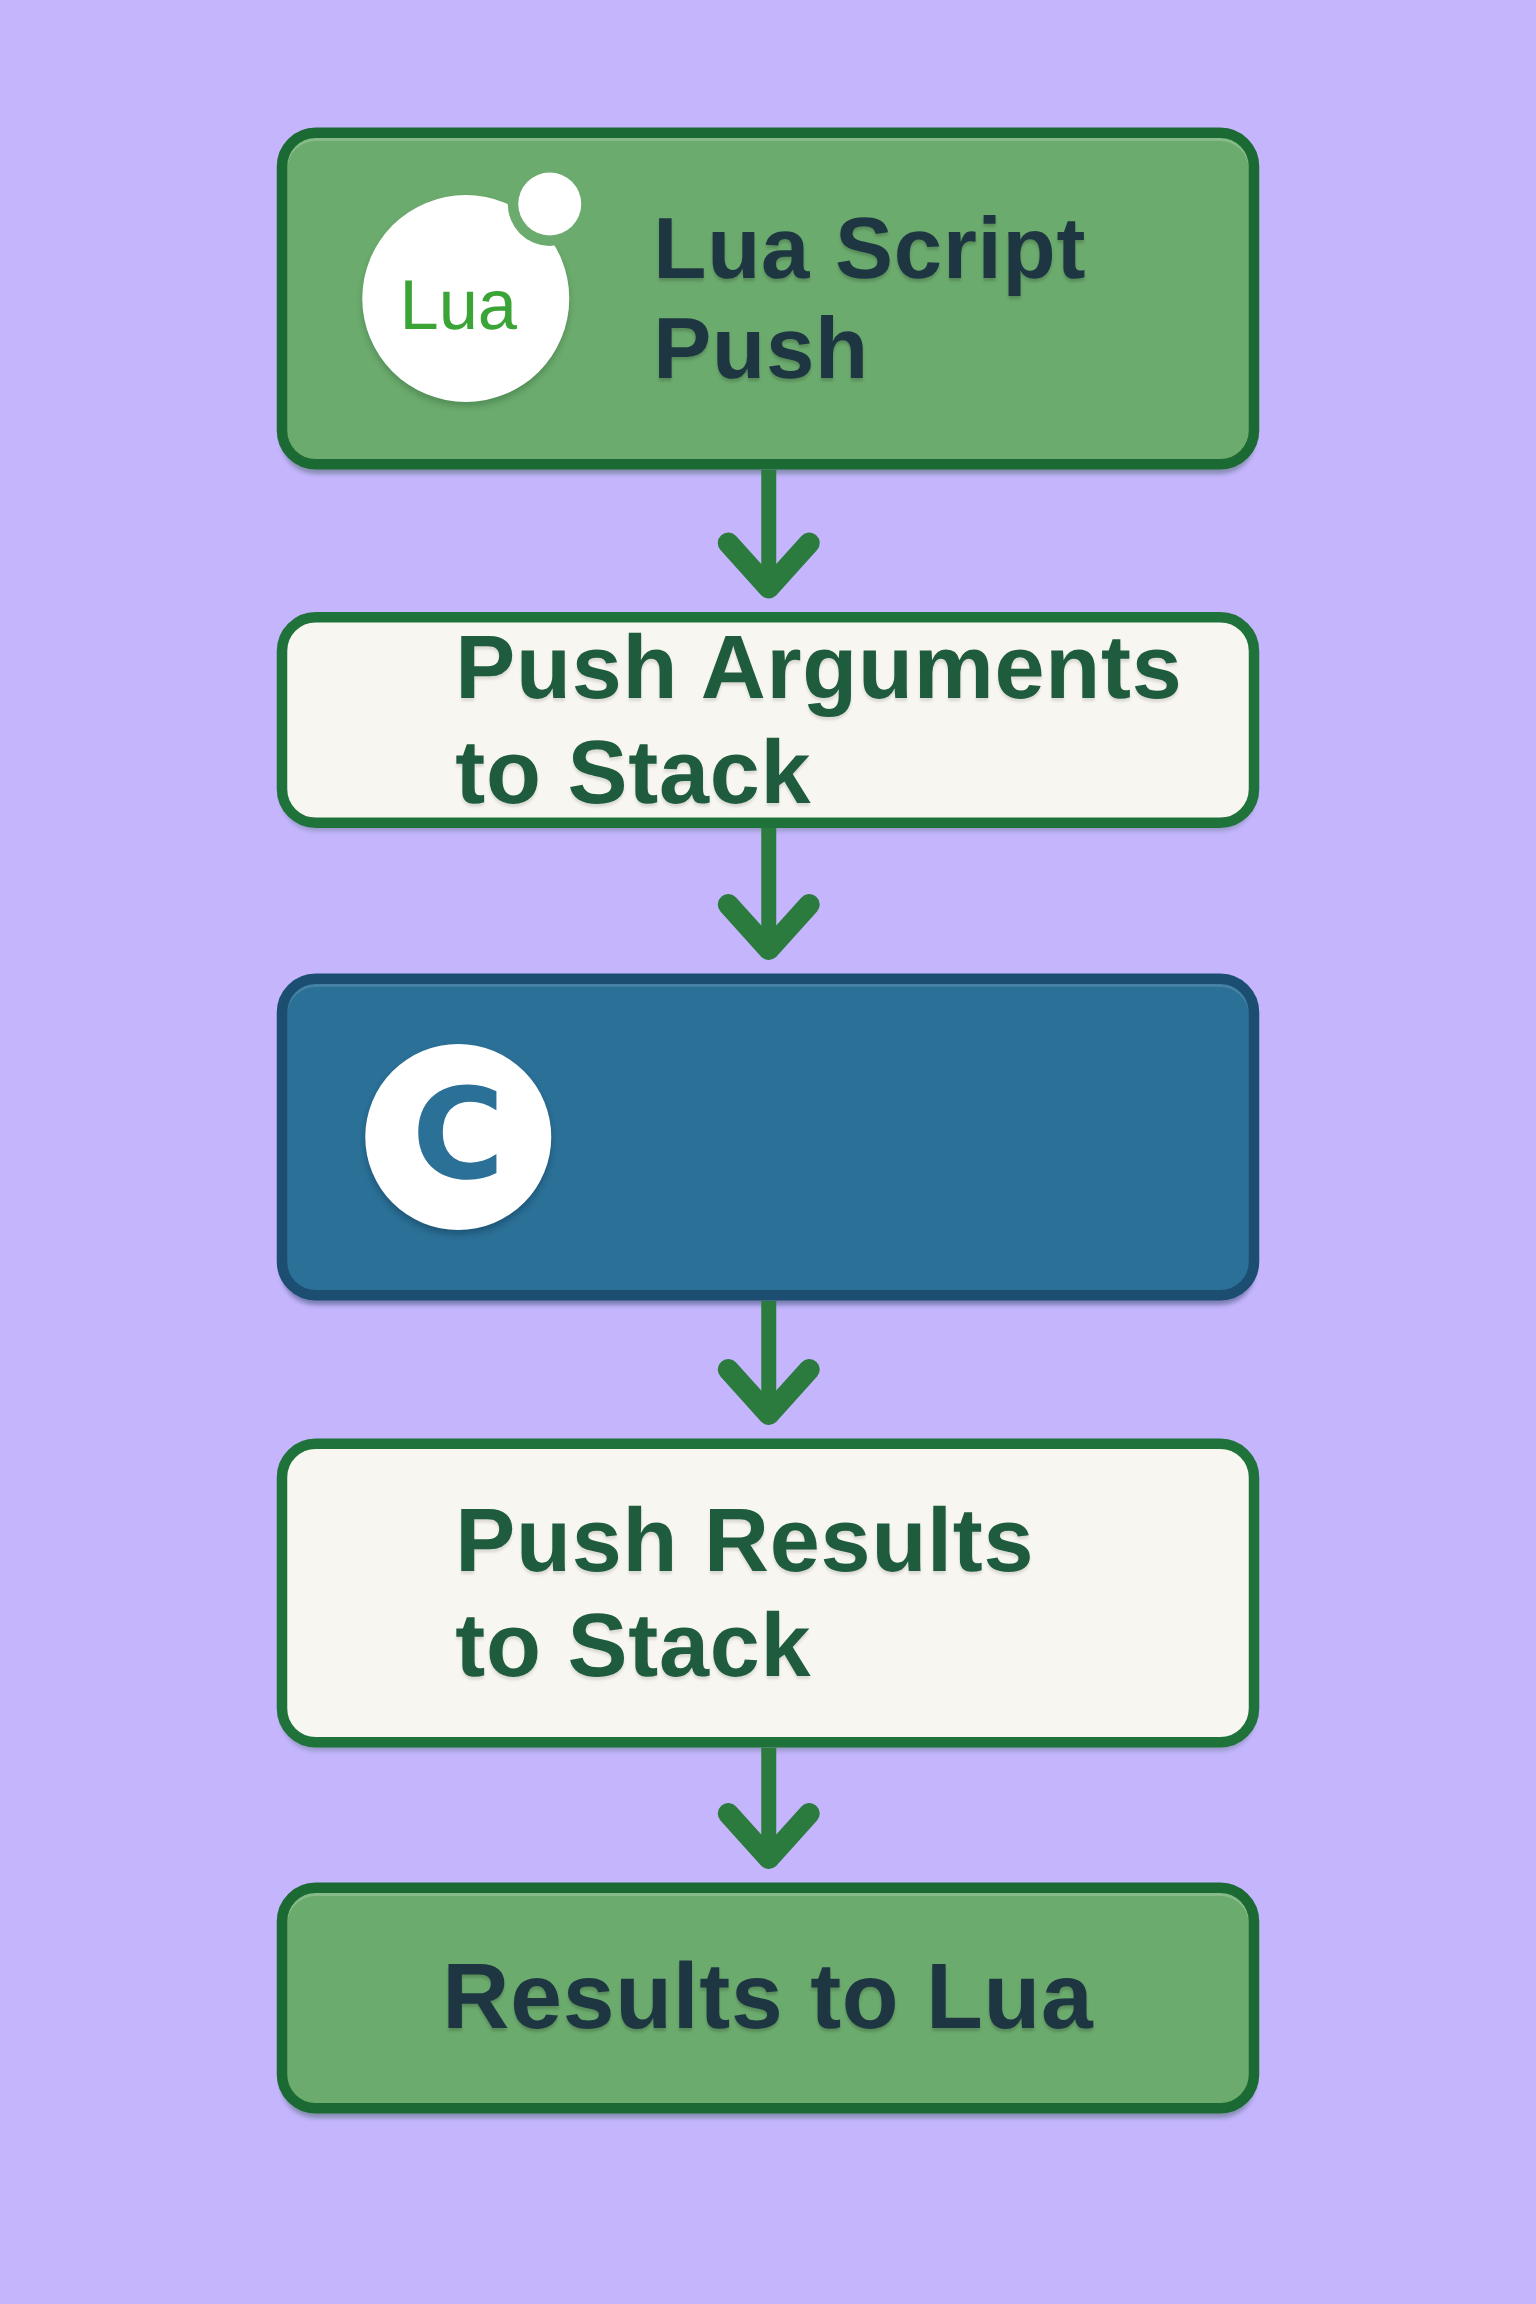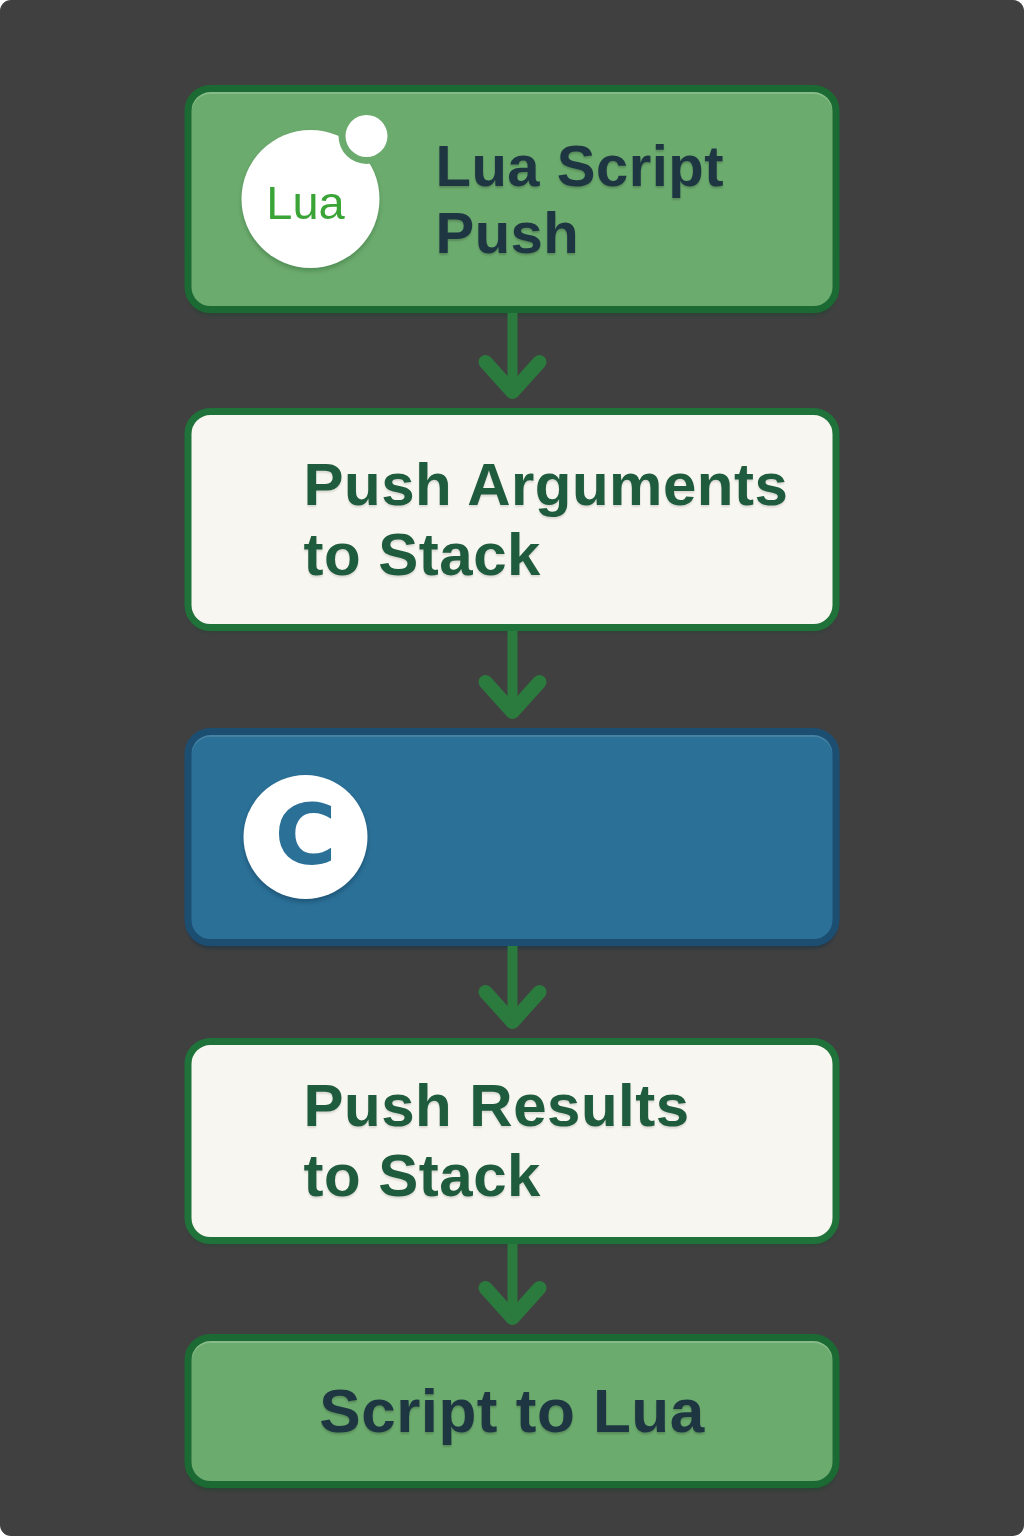--- a/index.html
+++ b/index.html
@@ -2,23 +2,22 @@
 <html><head>
 <meta charset="utf-8">
 <style>
   html, body { margin: 0; padding: 0; }
   body { font-family: "Liberation Sans", "DejaVu Sans", sans-serif; }
 
   .canvas {
     position: relative;
     width: 1024px;
     height: 1536px;
-    background: #404040;
+    background: #c4b5fd;
     overflow: hidden;
-    border-radius: 11px;
   }
 
   .flow-column {
     position: absolute;
     left: 50%;
     top: 85px;
     transform: translateX(-50%);
     width: 655px;
     display: flex;
     flex-direction: column;
@@ -46,21 +45,21 @@
     box-shadow: 0 5px 3px -3px rgba(20, 70, 40, 0.25);
   }
   .node.blue {
     background: #2b7097;
     border: 7px solid #1c4e72;
     box-shadow: 0 6px 3px -3px rgba(15, 45, 70, 0.4),
                 inset 0 2px 0 rgba(255,255,255,0.12);
   }
 
   .node.h1 { height: 228px; padding-left: 50px; }
-  .node.h2 { height: 223px; padding-left: 112px; }
+  .node.h2 { height: 144px; padding-left: 112px; }
   .node.h3 { height: 218px; padding-left: 52px; }
   .node.h4 { height: 206px; padding-left: 112px; }
   .node.h5 { height: 154px; padding-left: 0; justify-content: center; }
 
   .label {
     font-weight: bold;
     font-size: 58px;
     line-height: 1.16;
     letter-spacing: 0.5px;
   }
@@ -201,18 +200,18 @@
       </div>
     </div>
 
     <svg class="arrow" width="120" height="90" viewBox="0 0 120 90">
       <line x1="60" y1="0" x2="60" y2="72" stroke="#2b7b3e" stroke-width="10"></line>
       <polyline points="33,44 60,74 87,44" fill="none" stroke="#2b7b3e" stroke-width="14" stroke-linecap="round" stroke-linejoin="round"></polyline>
     </svg>
 
     <div class="node green h5">
       <div class="label dark single">
-        <span class="line">Script to Lua</span>
+        <span class="line">Results to Lua</span>
       </div>
     </div>
 
   </div>
 </div>
 
 </body></html>

